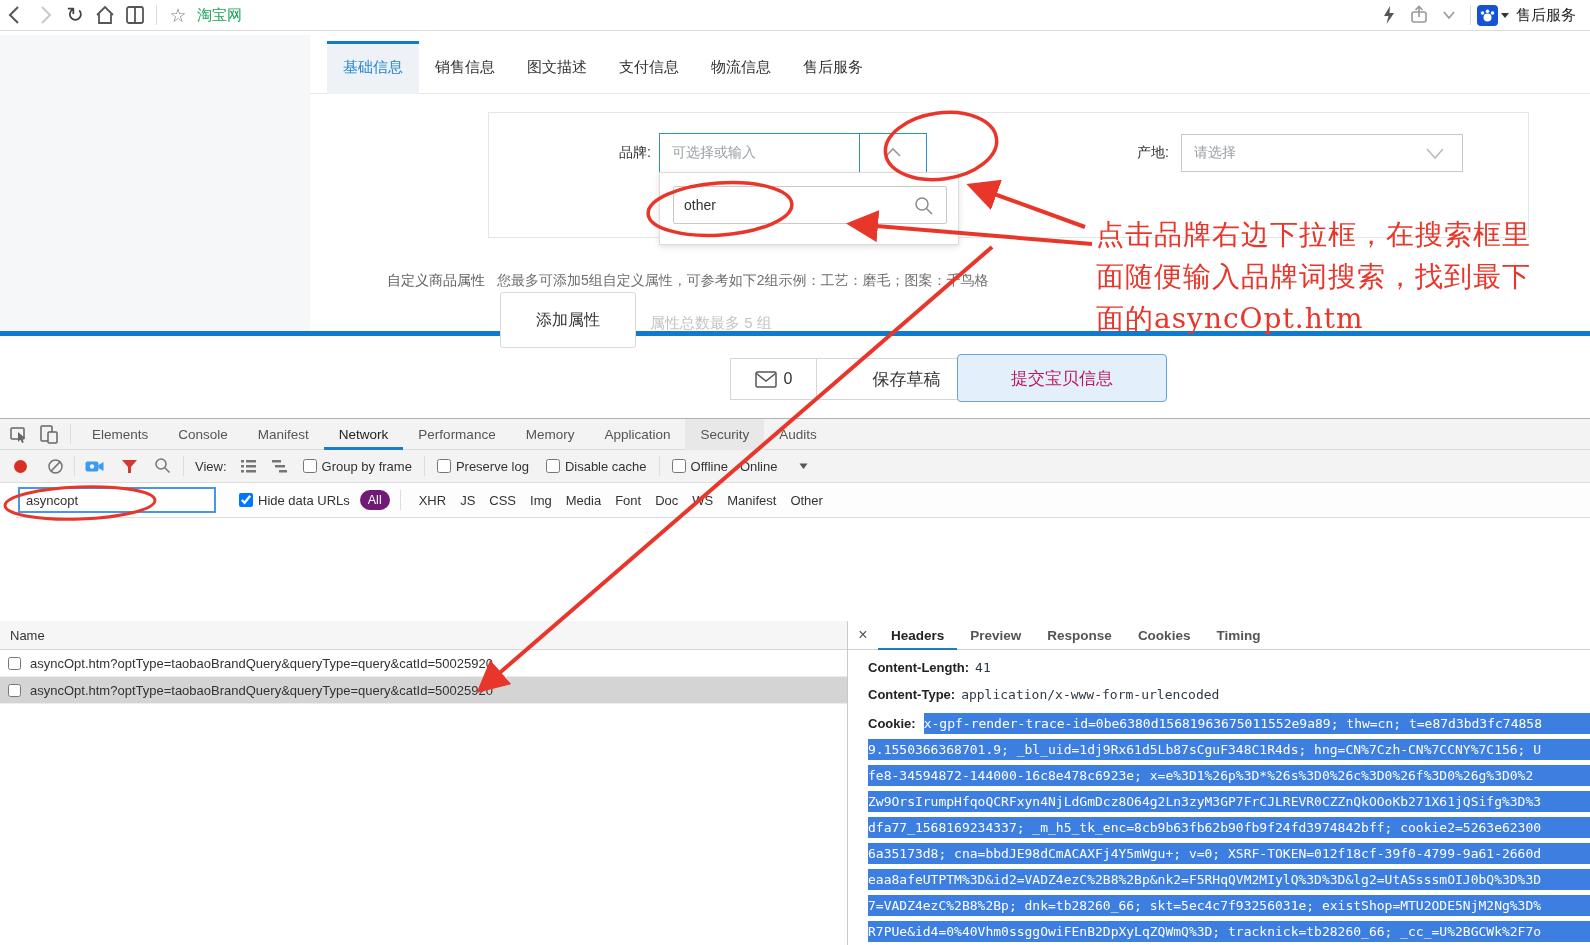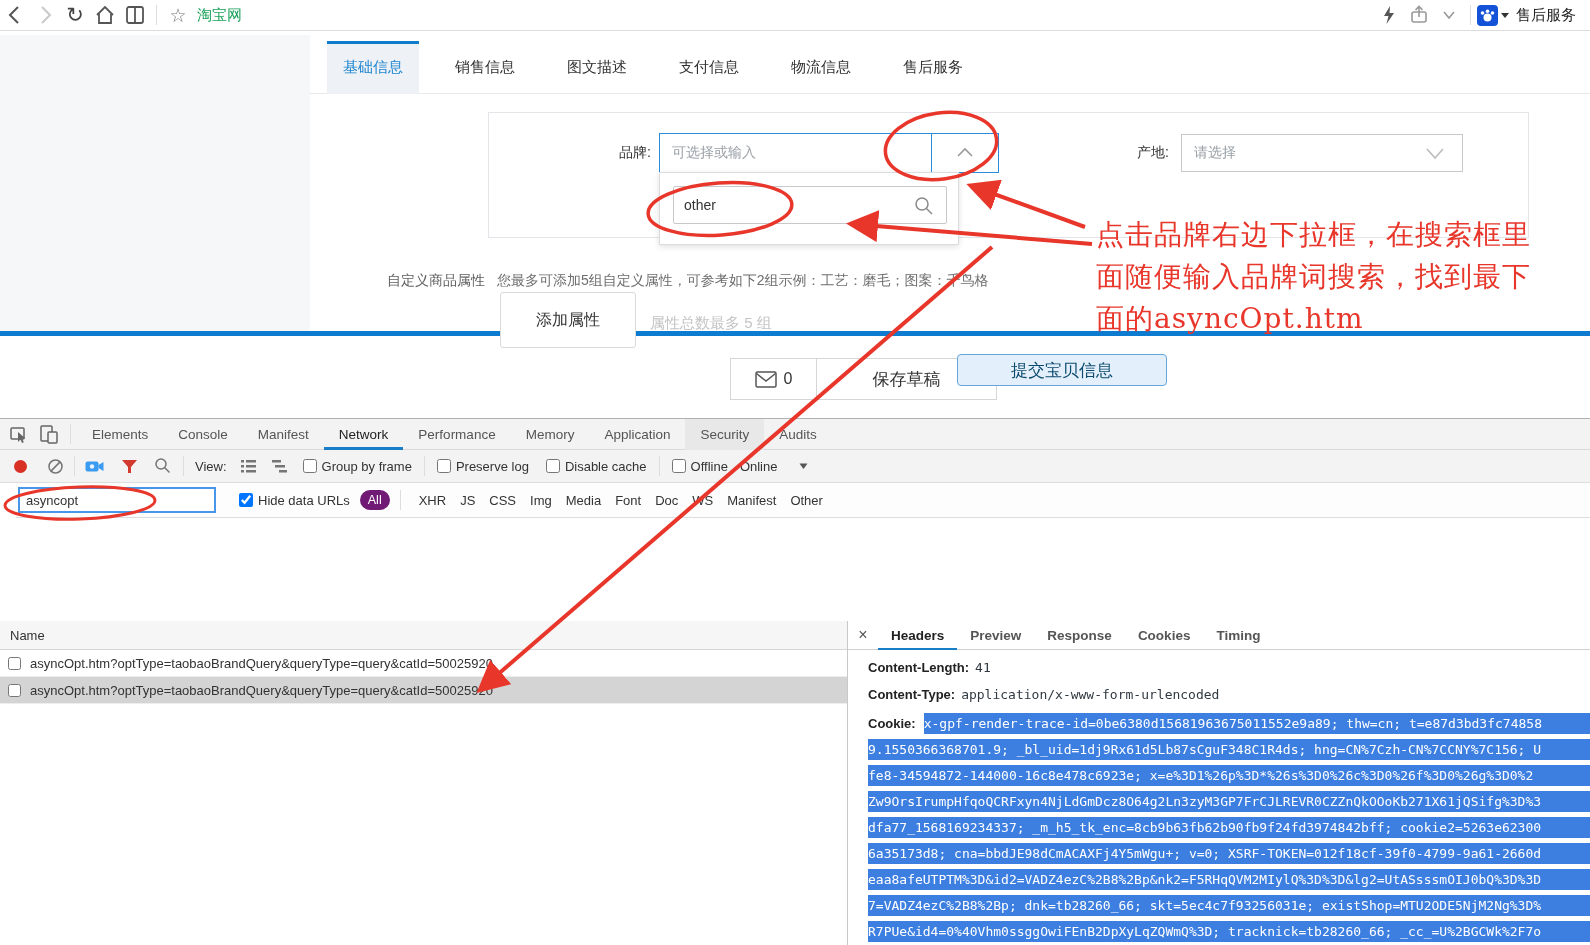--- a/index.html
+++ b/index.html
@@ -21,28 +21,28 @@
   #url-text .path { color:#8f8f8f; }
   #browser-right { margin-left:auto; display:flex; align-items:center; padding-right:14px; }
   #search-here { font-size:15px; color:#222; margin-left:6px; white-space:nowrap; }
   .paw-btn { width:21px; height:21px; background:#1452d8; border-radius:4px;
              display:flex; align-items:center; justify-content:center; }
 
   
   #left-gray { left:0; top:35px; width:310px; height:296px; background:#f6f7f9; }
   #pub-tabs { left:310px; top:41px; width:1280px; height:53px; display:flex;
               border-bottom:1px solid #e9e9e9; padding-left:17px; }
-  .pub-tab { height:53px; padding:0 16px; margin-right:20px; display:flex; align-items:center;
+  .pub-tab { height:53px; padding:0 16px; display:flex; align-items:center;
              font-size:15px; color:#333; }
   .pub-tab.active { background:#eef1f5; color:#2086d0; box-shadow:inset 0 3px 0 #0f7cc9; }
 
   #form-panel { left:488px; top:112px; width:1041px; height:126px; background:#fff;
                 border:1px solid #e3e5e8; }
   .fld-label { position:absolute; font-size:14px; color:#333; }
-  #brand-combo { position:absolute; left:170px; top:20px; width:340px; height:40px;
+  #brand-combo { position:absolute; left:170px; top:20px; width:268px; height:40px;
                  border:1px solid #2a8cd9; background:#fff; display:flex; }
   #brand-input { flex:1; display:flex; align-items:center; padding-left:12px;
                  font-size:14px; color:#9aa0a6; }
   #brand-arrow-btn { width:67px; border-left:1px solid #2a8cd9; display:flex;
                      align-items:center; justify-content:center; }
   #origin-select { position:absolute; left:692px; top:21px; width:282px; height:38px;
                    border:1px solid #c9c9c9; background:#fff; display:flex; align-items:center;
                    padding-left:12px; font-size:14px; color:#9aa0a6; }
   #origin-arrow { position:absolute; right:14px; top:10px; }
 
@@ -58,23 +58,23 @@
                   justify-content:center; font-size:16px; color:#333; z-index:3; }
   #attr-limit { left:650px; top:314px; font-size:15px; color:#c4c4c4; z-index:3; }
   #blue-divider { left:0; top:331px; width:1590px; height:5px; background:#0c7bd0; z-index:2; }
 
   #draft-group { left:730px; top:358px; height:42px; display:flex; border:1px solid #d6d6d6;
                  background:#fff; z-index:3; }
   #msg-cell { width:85px; display:flex; align-items:center; justify-content:center; gap:7px;
               font-size:16px; color:#333; }
   #save-draft { width:180px; border-left:1px solid #d6d6d6; display:flex; align-items:center;
                 justify-content:center; font-size:17px; color:#333; }
-  #submit-btn { left:957px; top:354px; width:210px; height:32px; background:#e3f0fb;
+  #submit-btn { left:957px; top:354px; width:210px; height:48px; background:#e3f0fb;
                 border:1px solid #66a5dc; border-radius:4px; display:flex; align-items:center;
-                justify-content:center; font-size:17px; color:#0c4a6e; z-index:3; }
+                justify-content:center; font-size:17px; color:#be185d; z-index:3; }
 
   
   #devtools { left:0; top:418px; width:1590px; height:527px; background:#fff;
               border-top:1px solid #b0b0b0; }
   #dt-tabbar { position:absolute; left:0; top:0; width:1590px; height:31px; background:#f3f3f3;
                border-bottom:1px solid #d9d9d9; display:flex; align-items:center; }
   .dt-tab { height:31px; padding:0 15px; display:flex; align-items:center; font-size:13.5px;
             color:#555; }
   .dt-tab.active { color:#222; box-shadow:inset 0 -3px 0 #1a7dc8; }
   .dt-tab.hovered { background:#e8e8e8; }

